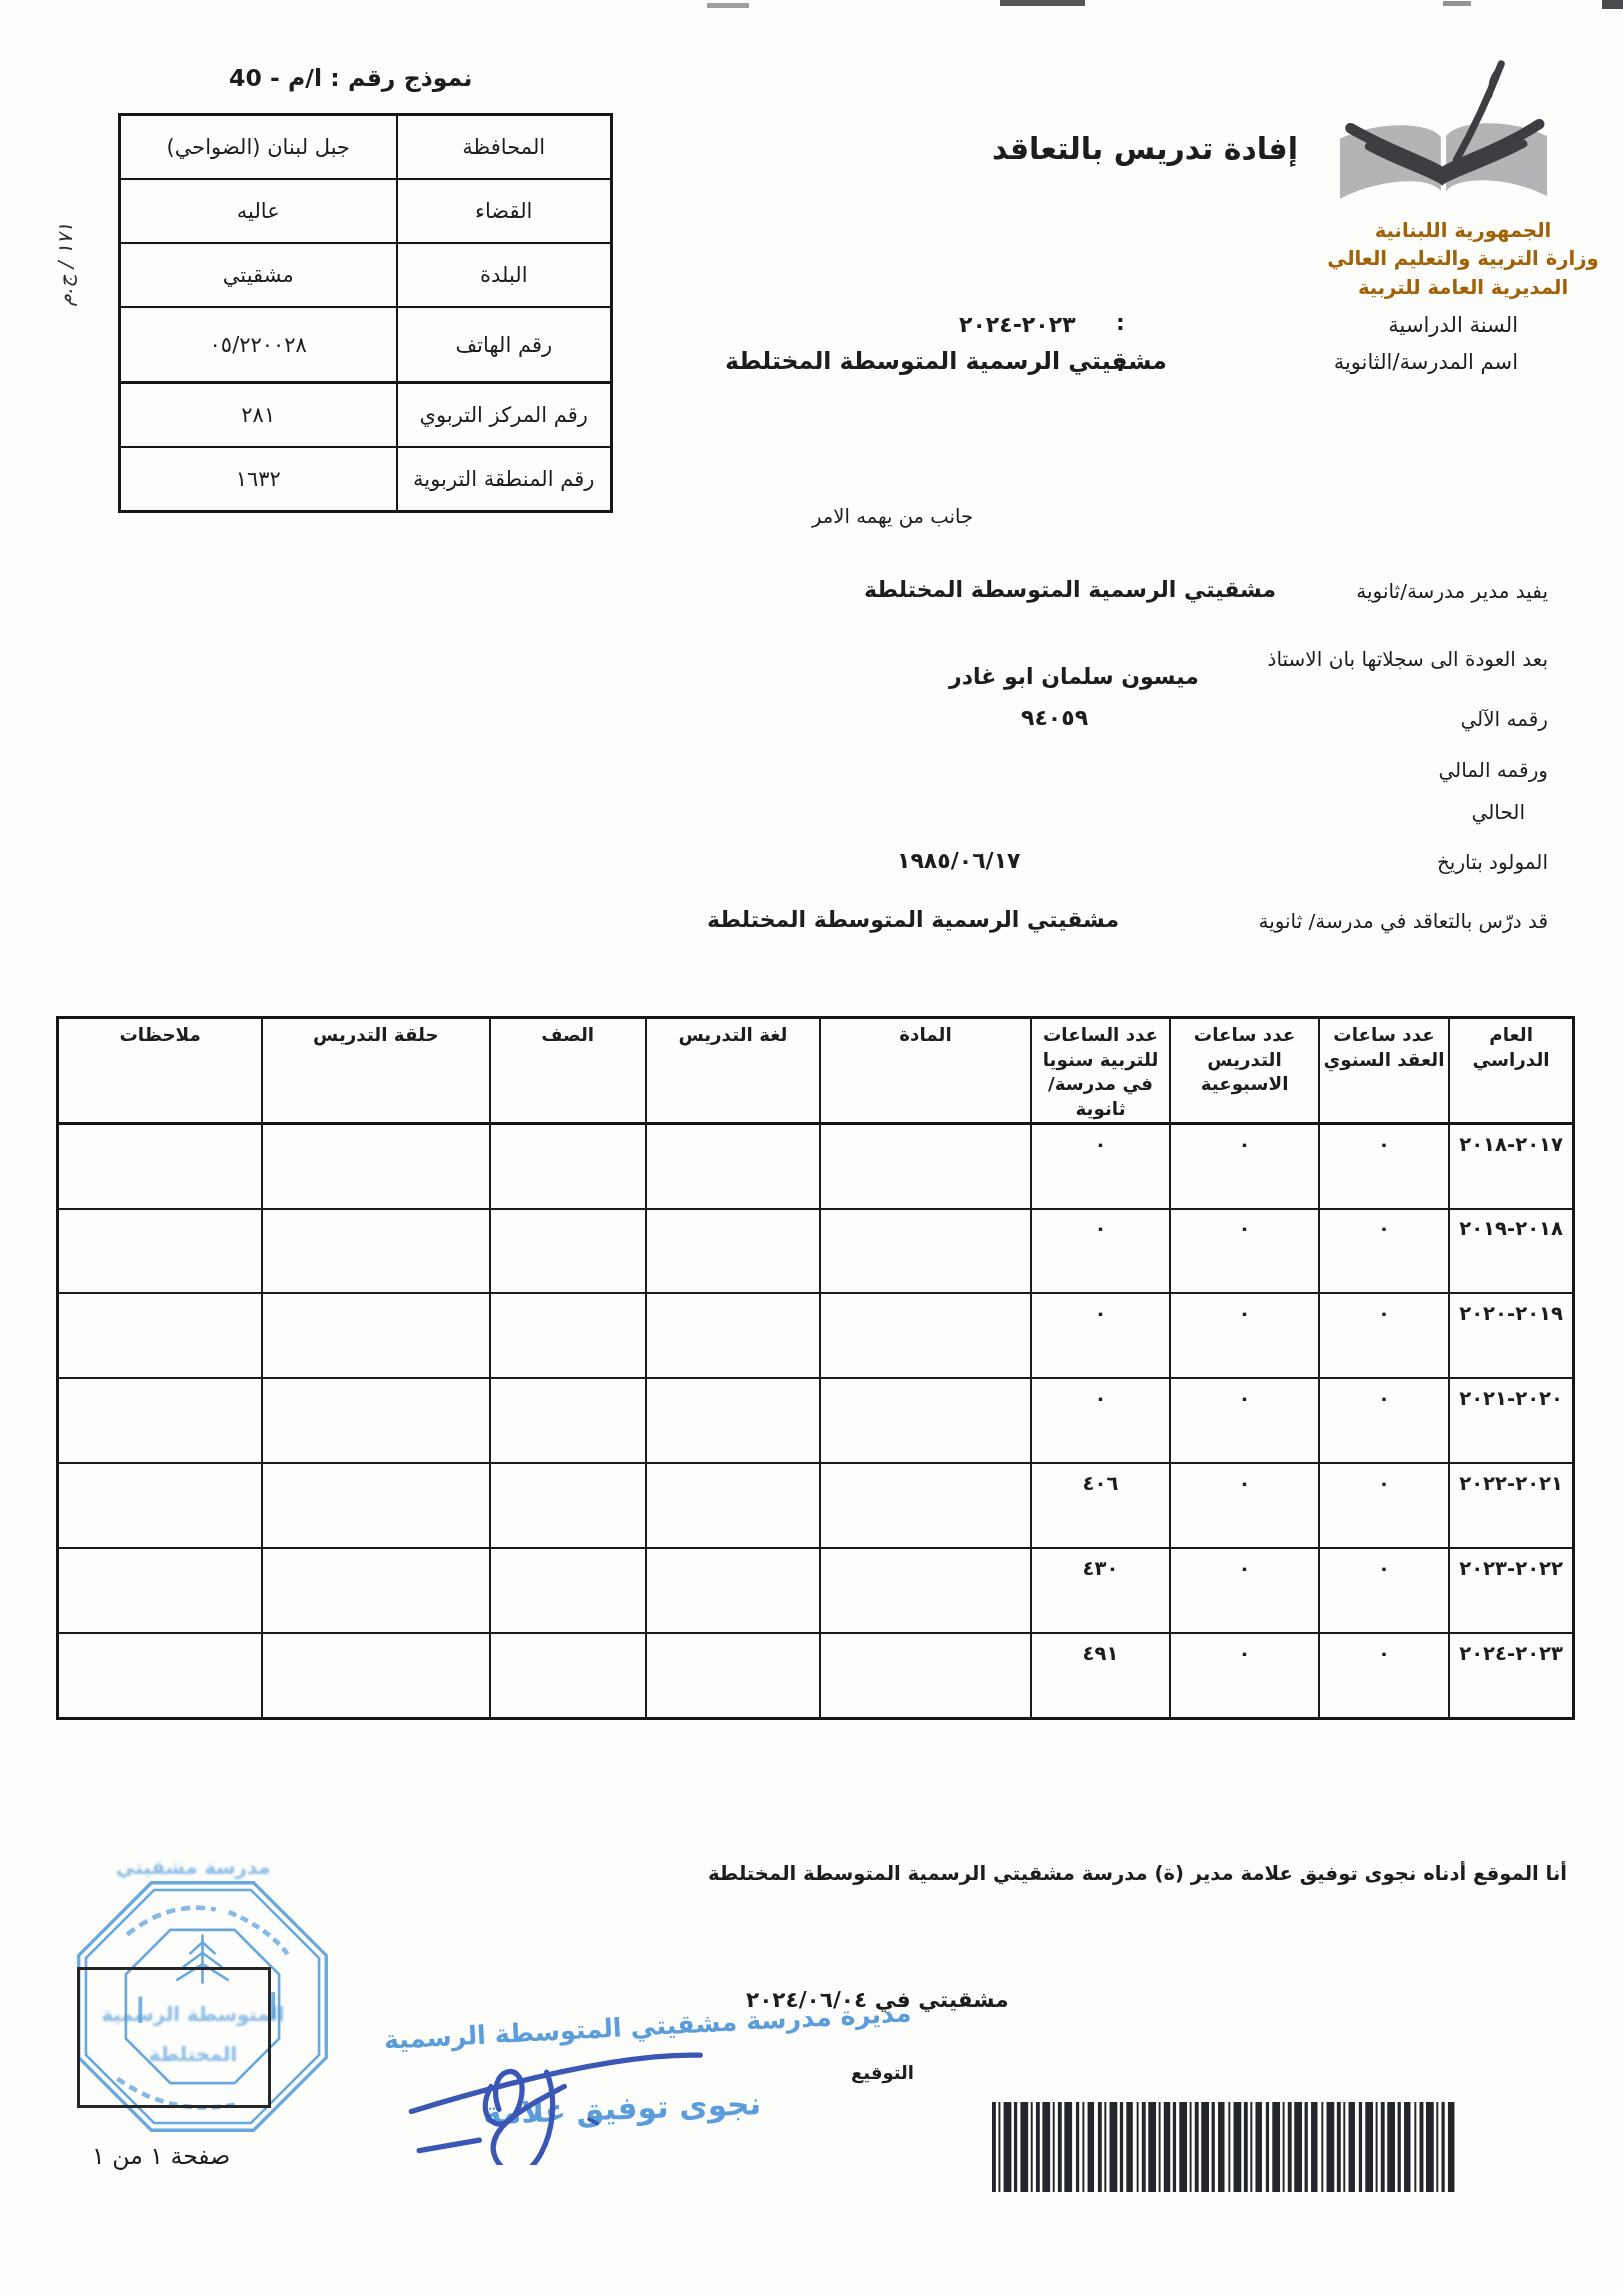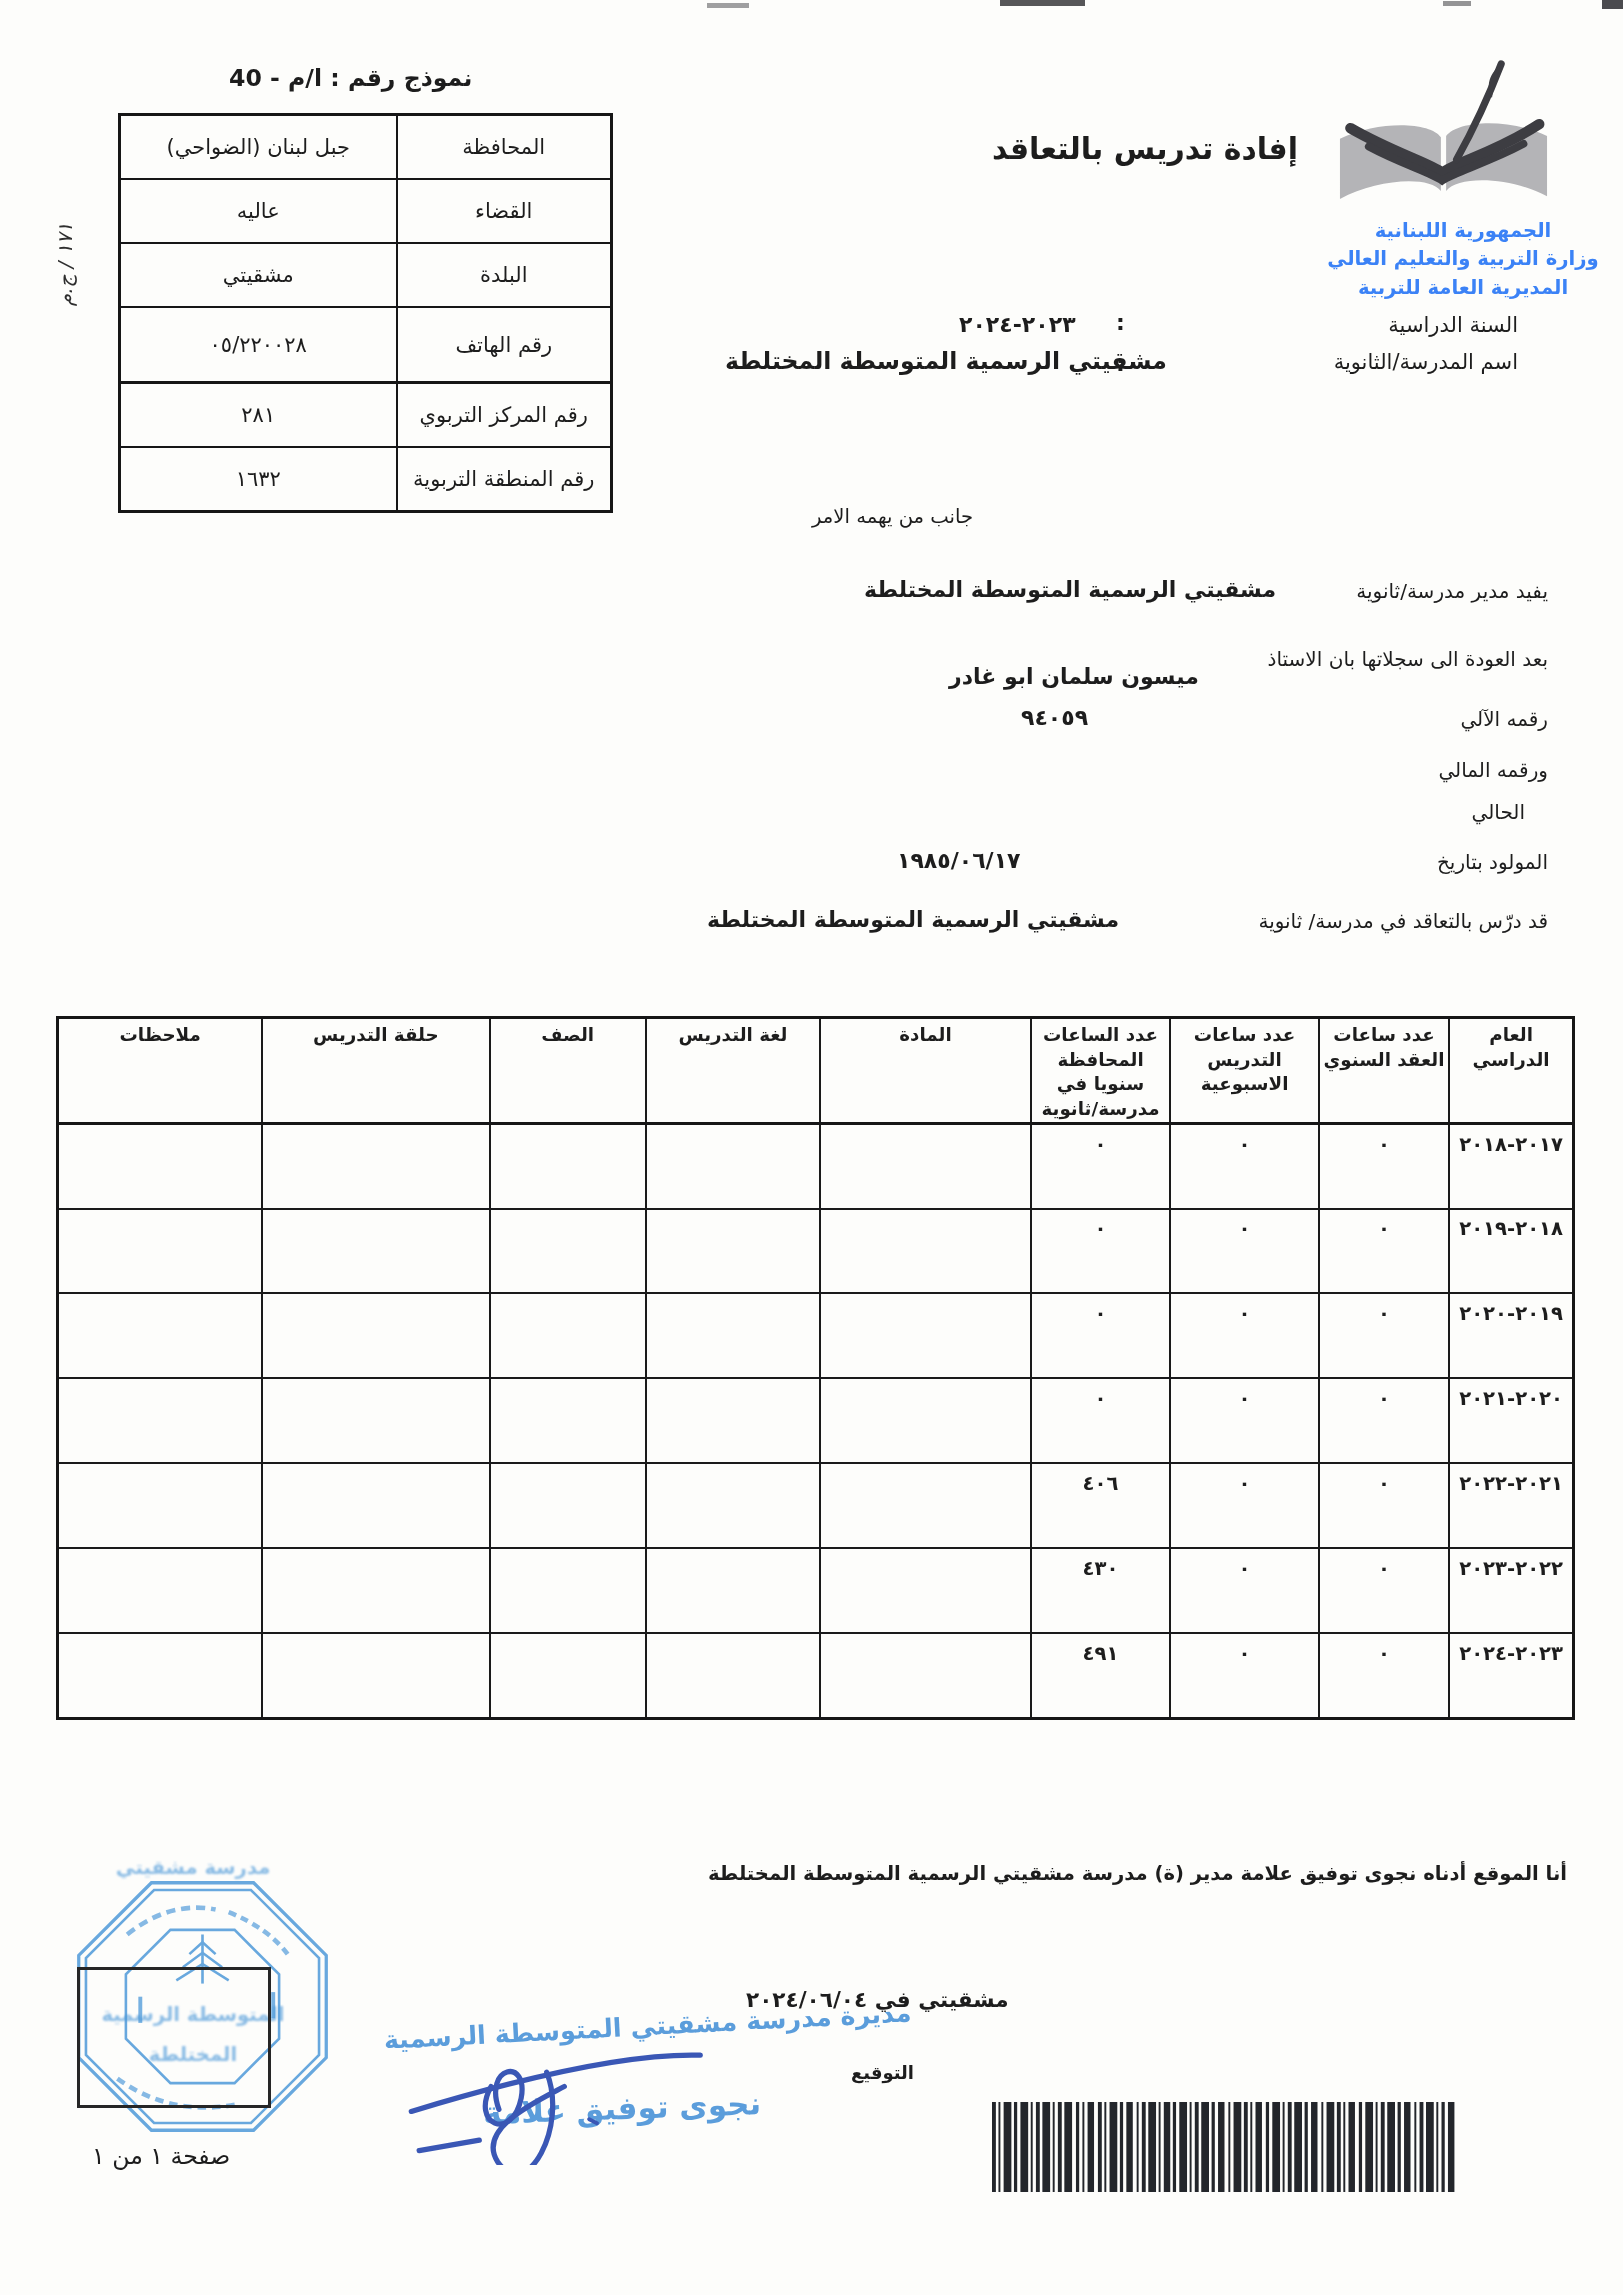--- a/index.html
+++ b/index.html
@@ -28,21 +28,21 @@
   
   .hand-note{
     position:absolute;left:-41px;top:250px;width:216px;height:29px;
     transform:rotate(-90deg);direction:rtl;text-align:center;
     font-size:20px;font-style:italic;color:#2e2e2e;letter-spacing:2px;white-space:nowrap;
   }
 
   
   .logo{position:absolute;left:1332px;top:60px;width:223px;height:154px;}
   .ministry{position:absolute;left:1306px;top:217px;width:314px;text-align:center;direction:rtl;
-    font-size:19.6px;font-weight:bold;line-height:1.45;color:#3b82f6;}
+    font-size:19.6px;font-weight:bold;line-height:1.45;color:#a16207;}
   .doc-title{position:absolute;left:1017px;top:131px;width:281px;text-align:center;direction:rtl;
     font-size:30px;font-weight:bold;white-space:nowrap;}
 
   
   .intro-label{position:absolute;right:105px;direction:rtl;font-size:21px;white-space:nowrap;}
   .intro-colon{position:absolute;font-size:22px;font-weight:bold;}
   .intro-value{position:absolute;direction:rtl;font-weight:bold;white-space:nowrap;}
 
   
   .body-label{position:absolute;right:75px;direction:rtl;font-size:20px;white-space:nowrap;}
@@ -176,21 +176,21 @@
         <col style="width:11.5%">
         <col style="width:10.3%">
         <col style="width:15.0%">
         <col style="width:13.5%">
     </colgroup>
     <thead>
       <tr>
         <th>العام الدراسي</th>
         <th>عدد ساعات العقد السنوي</th>
         <th>عدد ساعات التدريس الاسبوعية</th>
-        <th>عدد الساعات المحافظة سنويا في مدرسة/ثانوية</th>
+        <th>عدد الساعات للتربية سنويا في مدرسة/ثانوية</th>
         <th>المادة</th>
         <th>لغة التدريس</th>
         <th>الصف</th>
         <th>حلقة التدريس</th>
         <th>ملاحظات</th>
       </tr>
     </thead>
     <tbody>
       <tr>
         <td>٢٠١٧-٢٠١٨</td>

